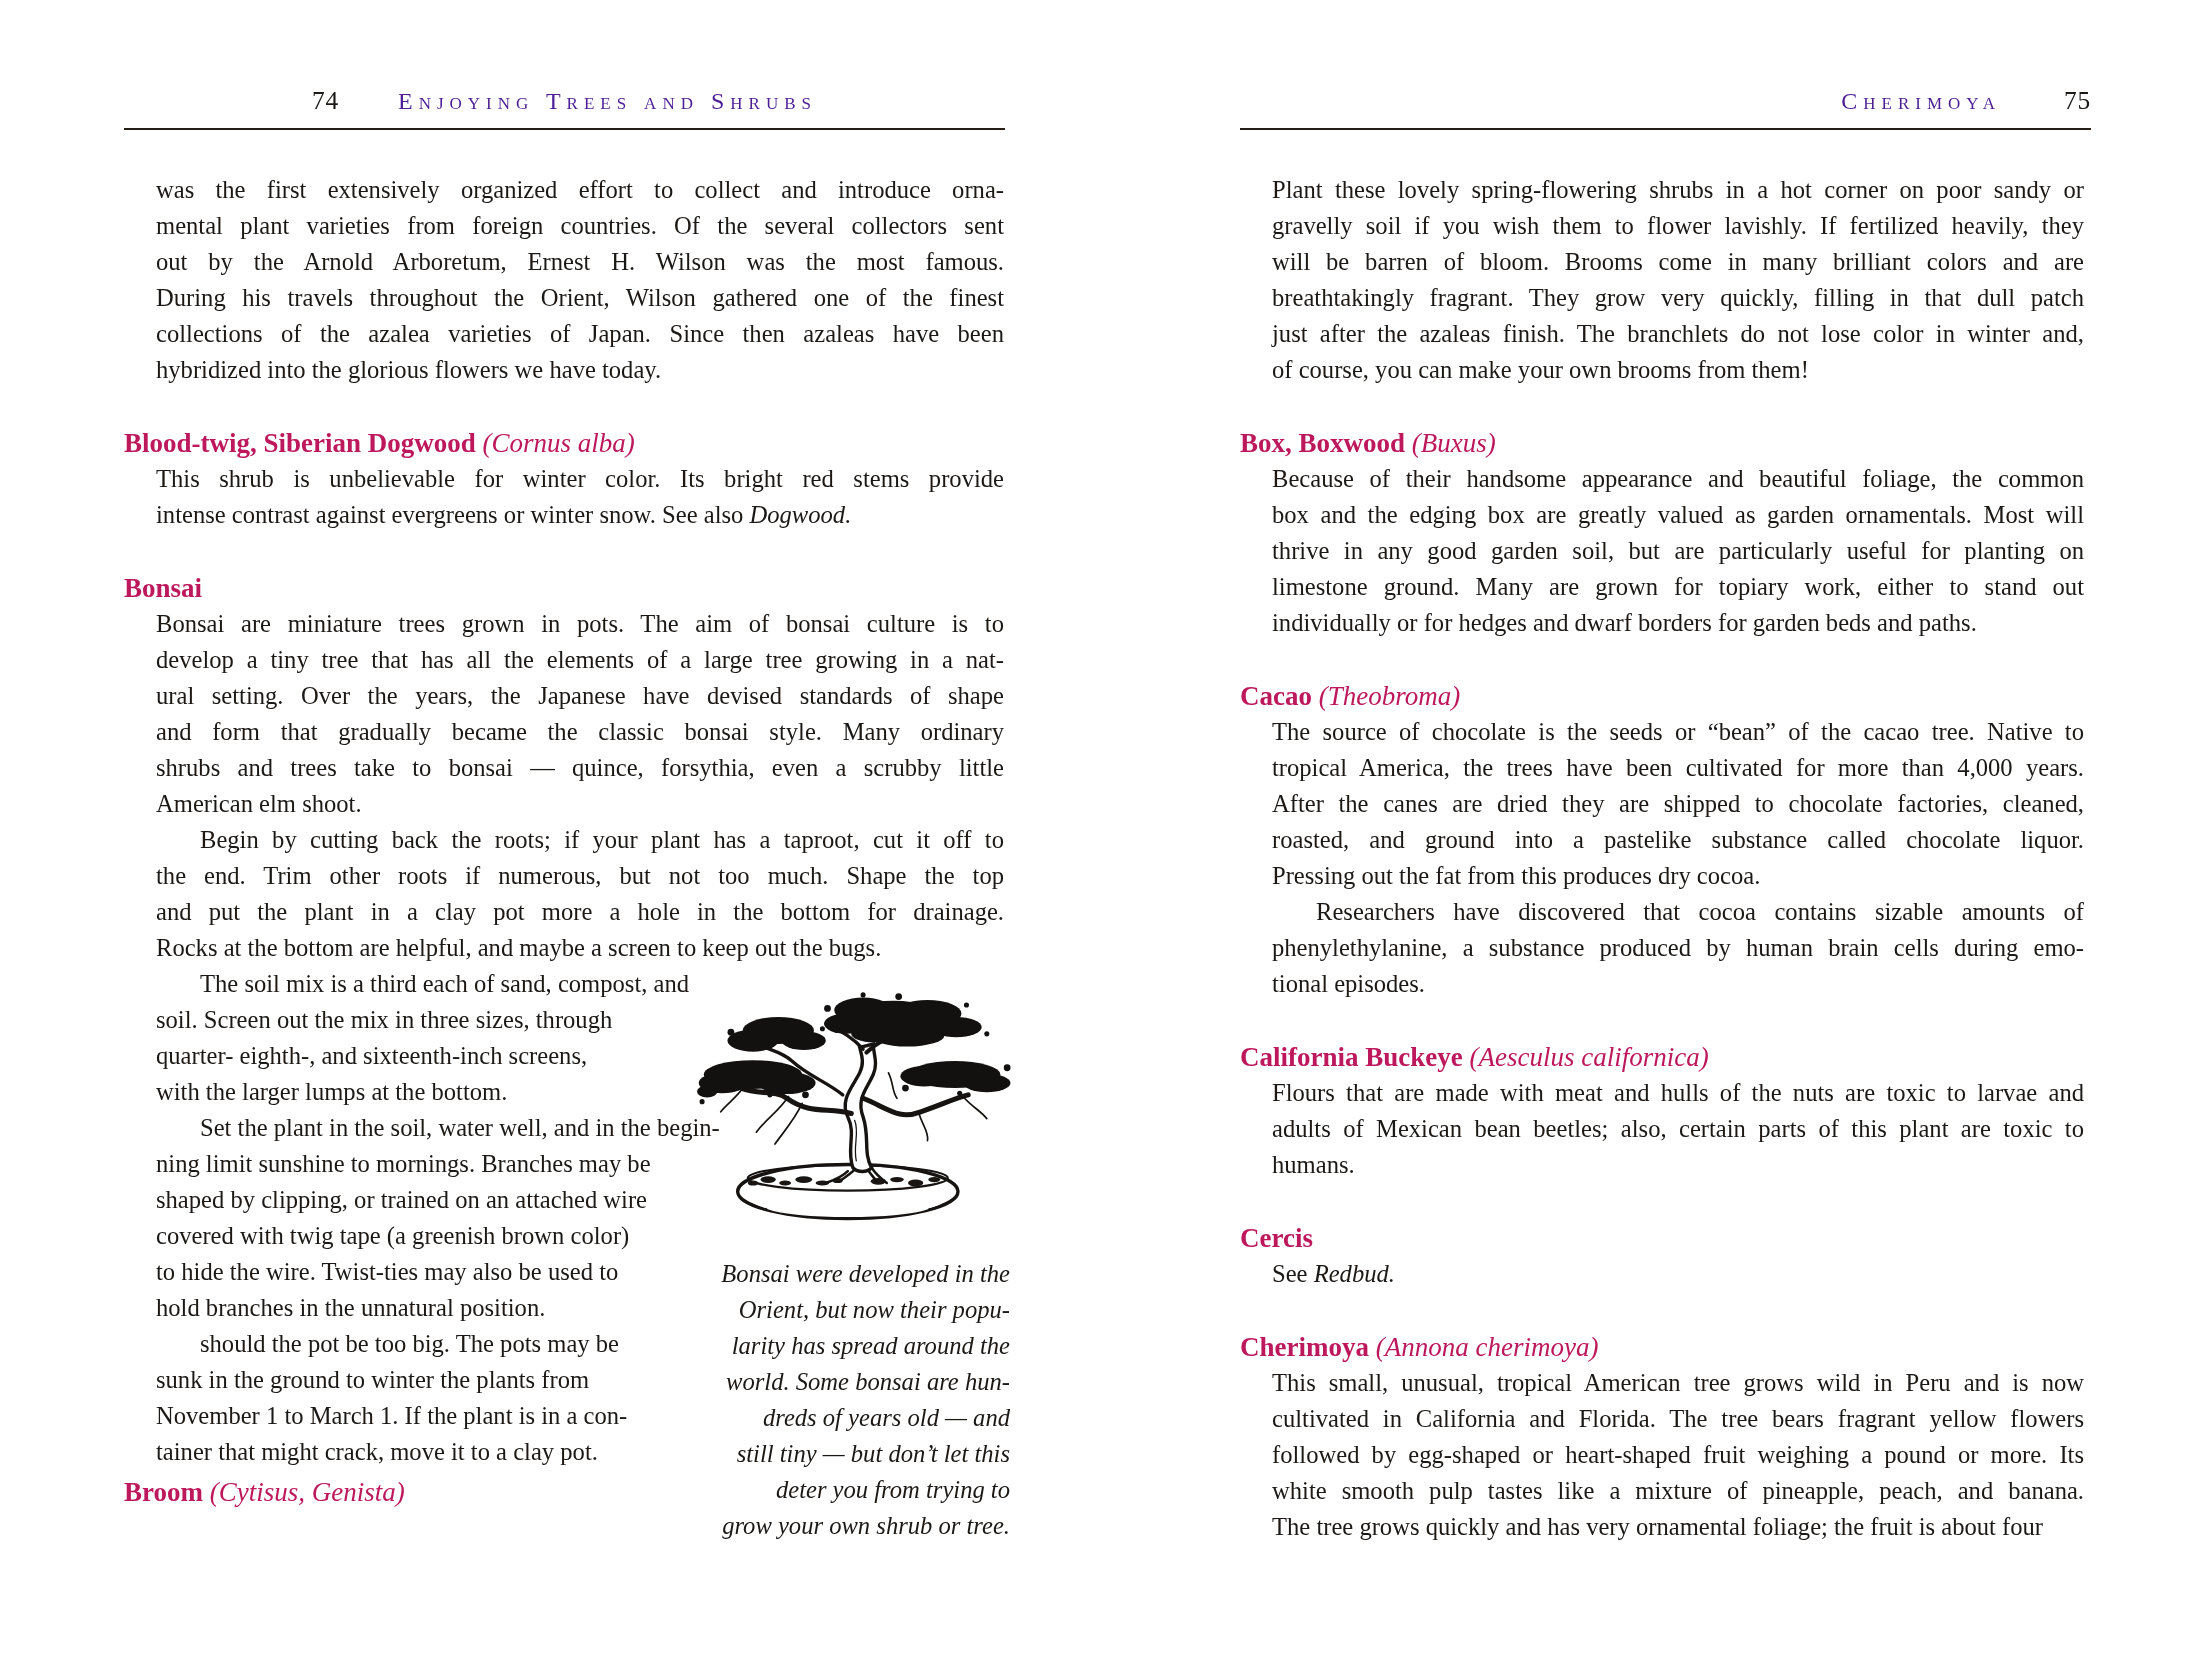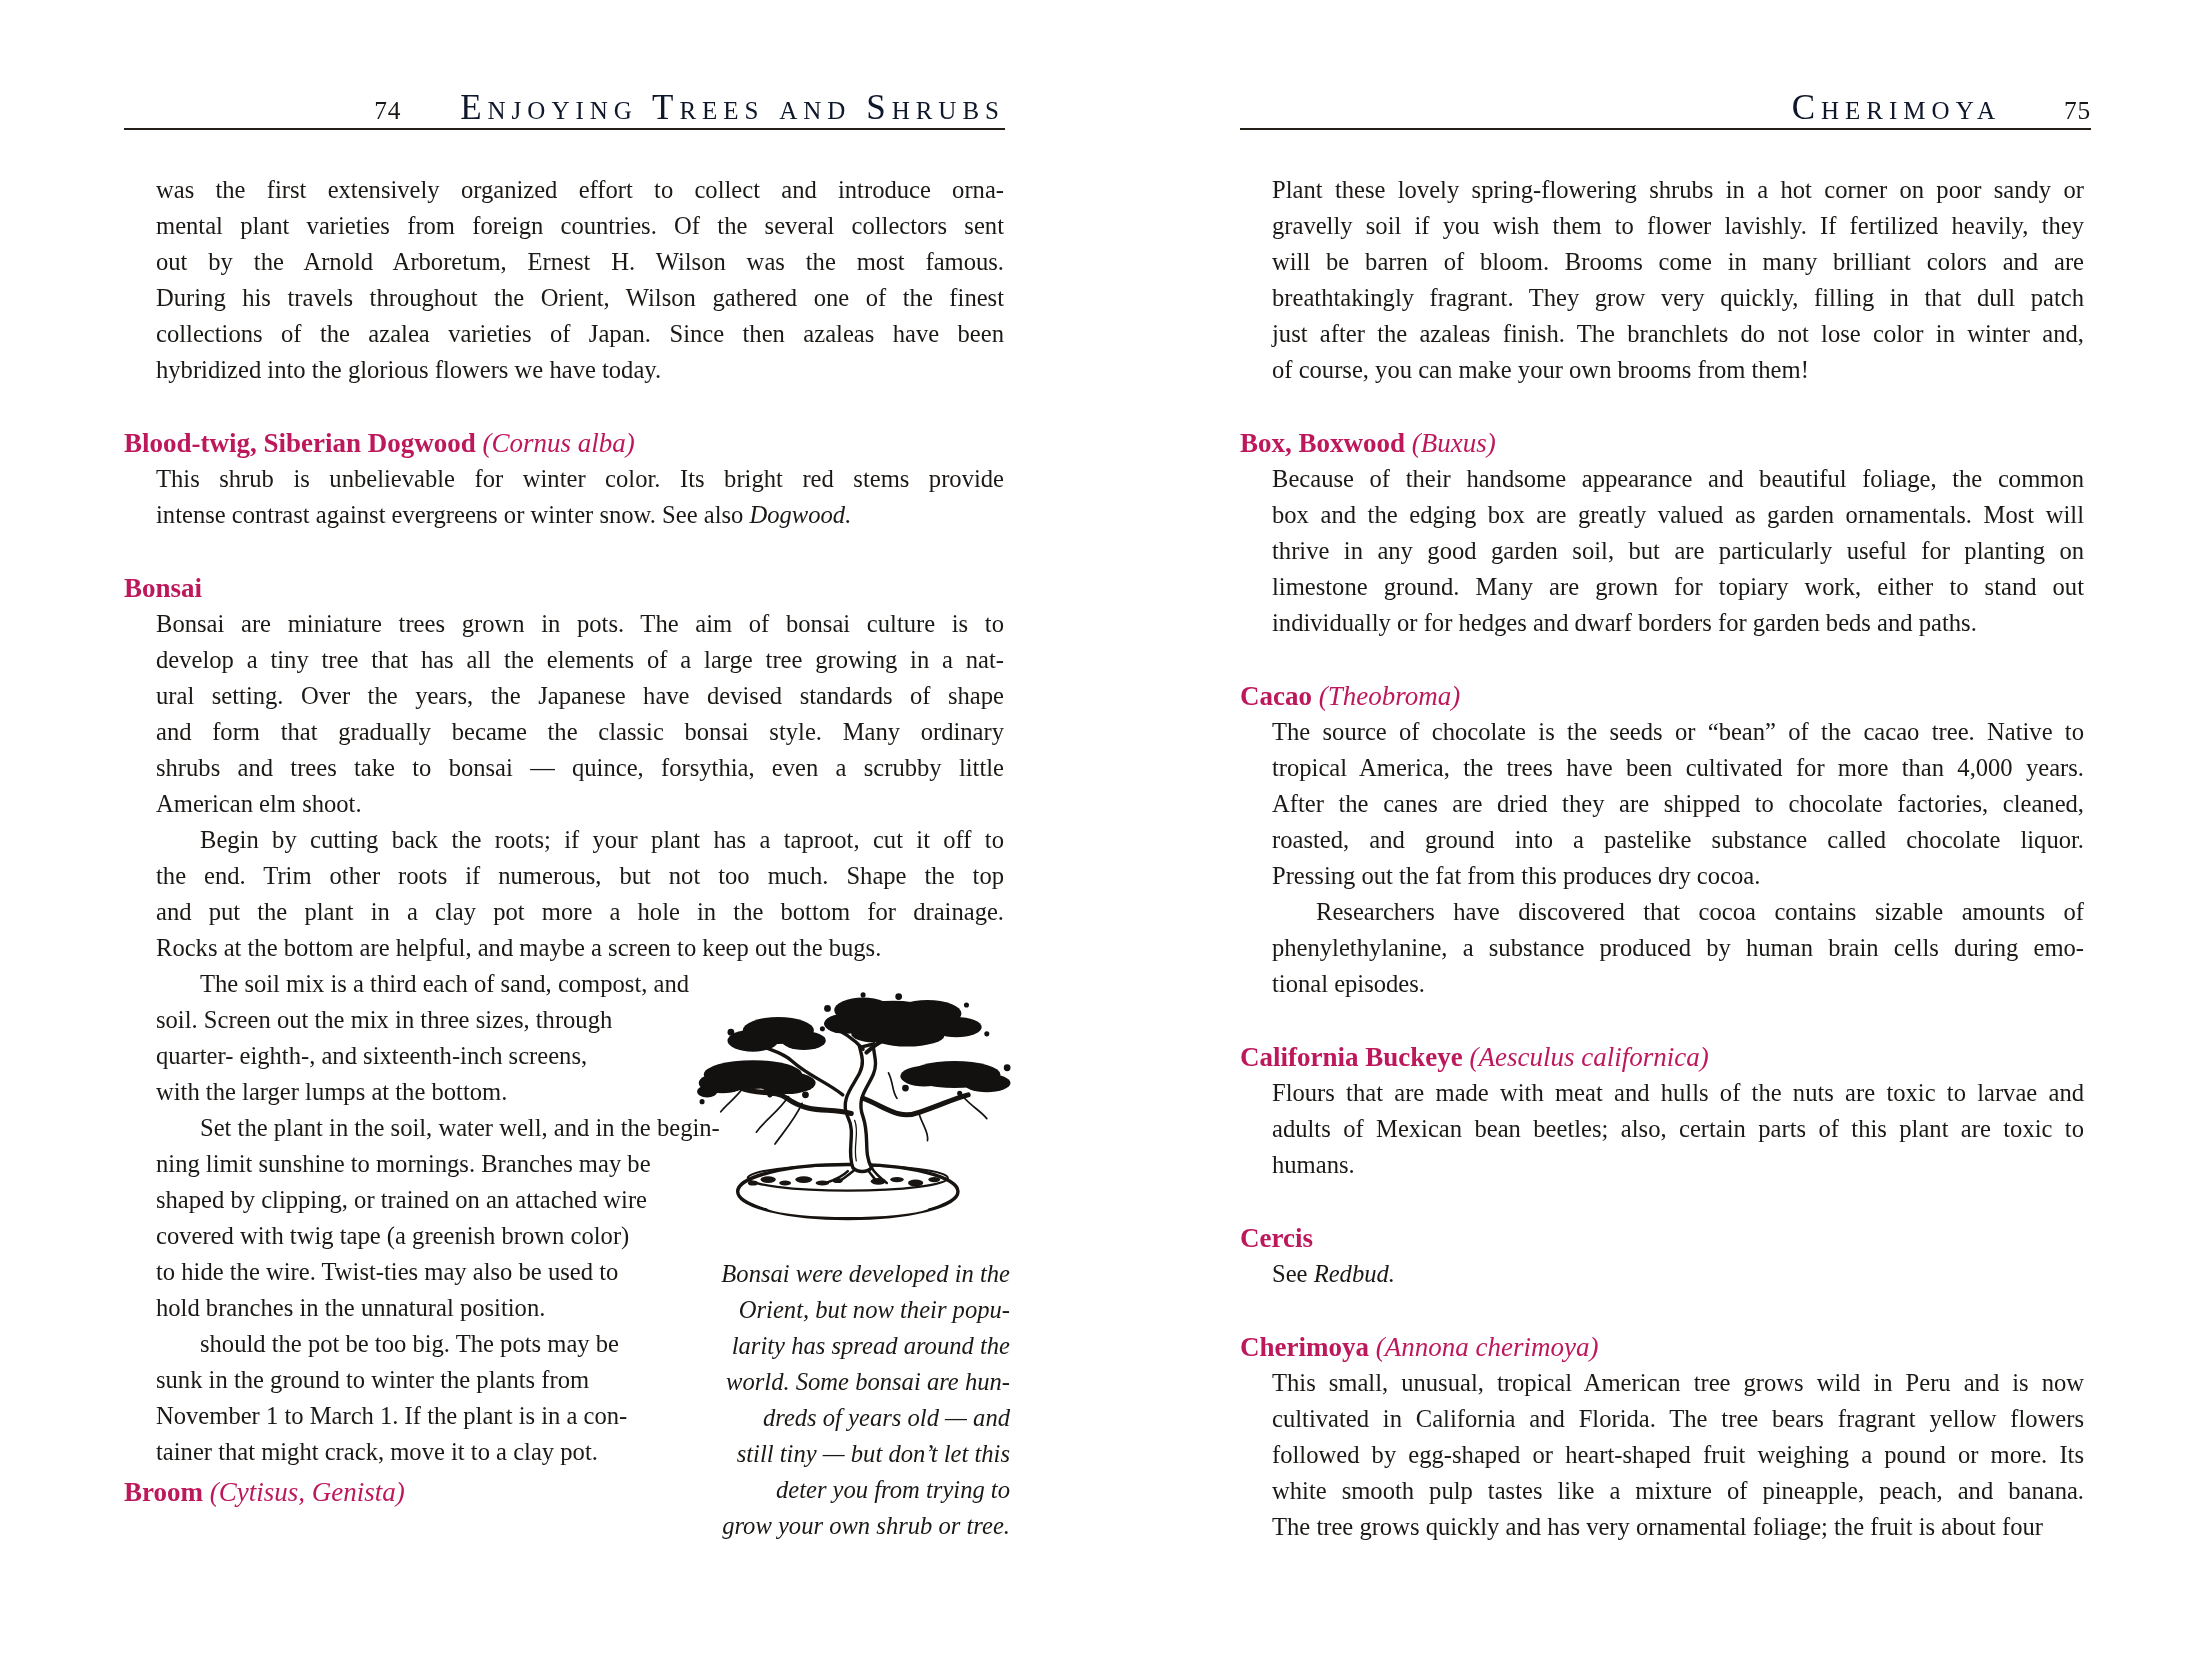--- a/index.html
+++ b/index.html
@@ -2,24 +2,24 @@
 <html style="font-size:13.6px"><head>
 <meta charset="utf-8">
 <style>
   html,body{margin:0;padding:0;background:#ffffff;}
   body{width:2205px;height:1654px;position:relative;overflow:hidden;
        font-family:"Liberation Serif","DejaVu Serif",serif;color:#1b1815;}
   .page{position:absolute;top:81px;}
   .page-left{left:124px;width:881px;}
   .page-right{left:1240px;width:851px;}
   .pg-head{display:flex;align-items:baseline;height:37px;}
-  .page-left .pg-head{gap:59px;justify-content:flex-end;}
+  .page-left .pg-head{gap:59px;justify-content:center;}
   .page-right .pg-head{gap:63px;justify-content:flex-end;}
   .pg-num{font-size:25.4px;letter-spacing:0.8px;}
-  .running-head{font-variant:small-caps;letter-spacing:6px;font-size:35px;color:#0f172a;margin-top:7px;}
+  .running-head{font-variant:small-caps;letter-spacing:6px;font-size:24px;color:#4c1d95;margin-top:7px;}
   .rule{border-bottom:2.5px solid #242019;margin-top:10.2px;width:100%;}
   .body{margin-top:42px;padding-left:32px;font-size:24.6px;line-height:36px;}
   .page-left .body{width:848px;}
   .page-right .body{width:812px;}
   .section{margin-top:37px;}
   .section.tight{margin-top:3.4px;}
   .heading{margin-left:-32px;font-size:27px;line-height:36px;font-weight:bold;color:#be185d;}
   .heading .latin{font-weight:normal;font-style:italic;}
   .para{margin:0;padding:0;}
   .line{white-space:nowrap;height:36px;}

